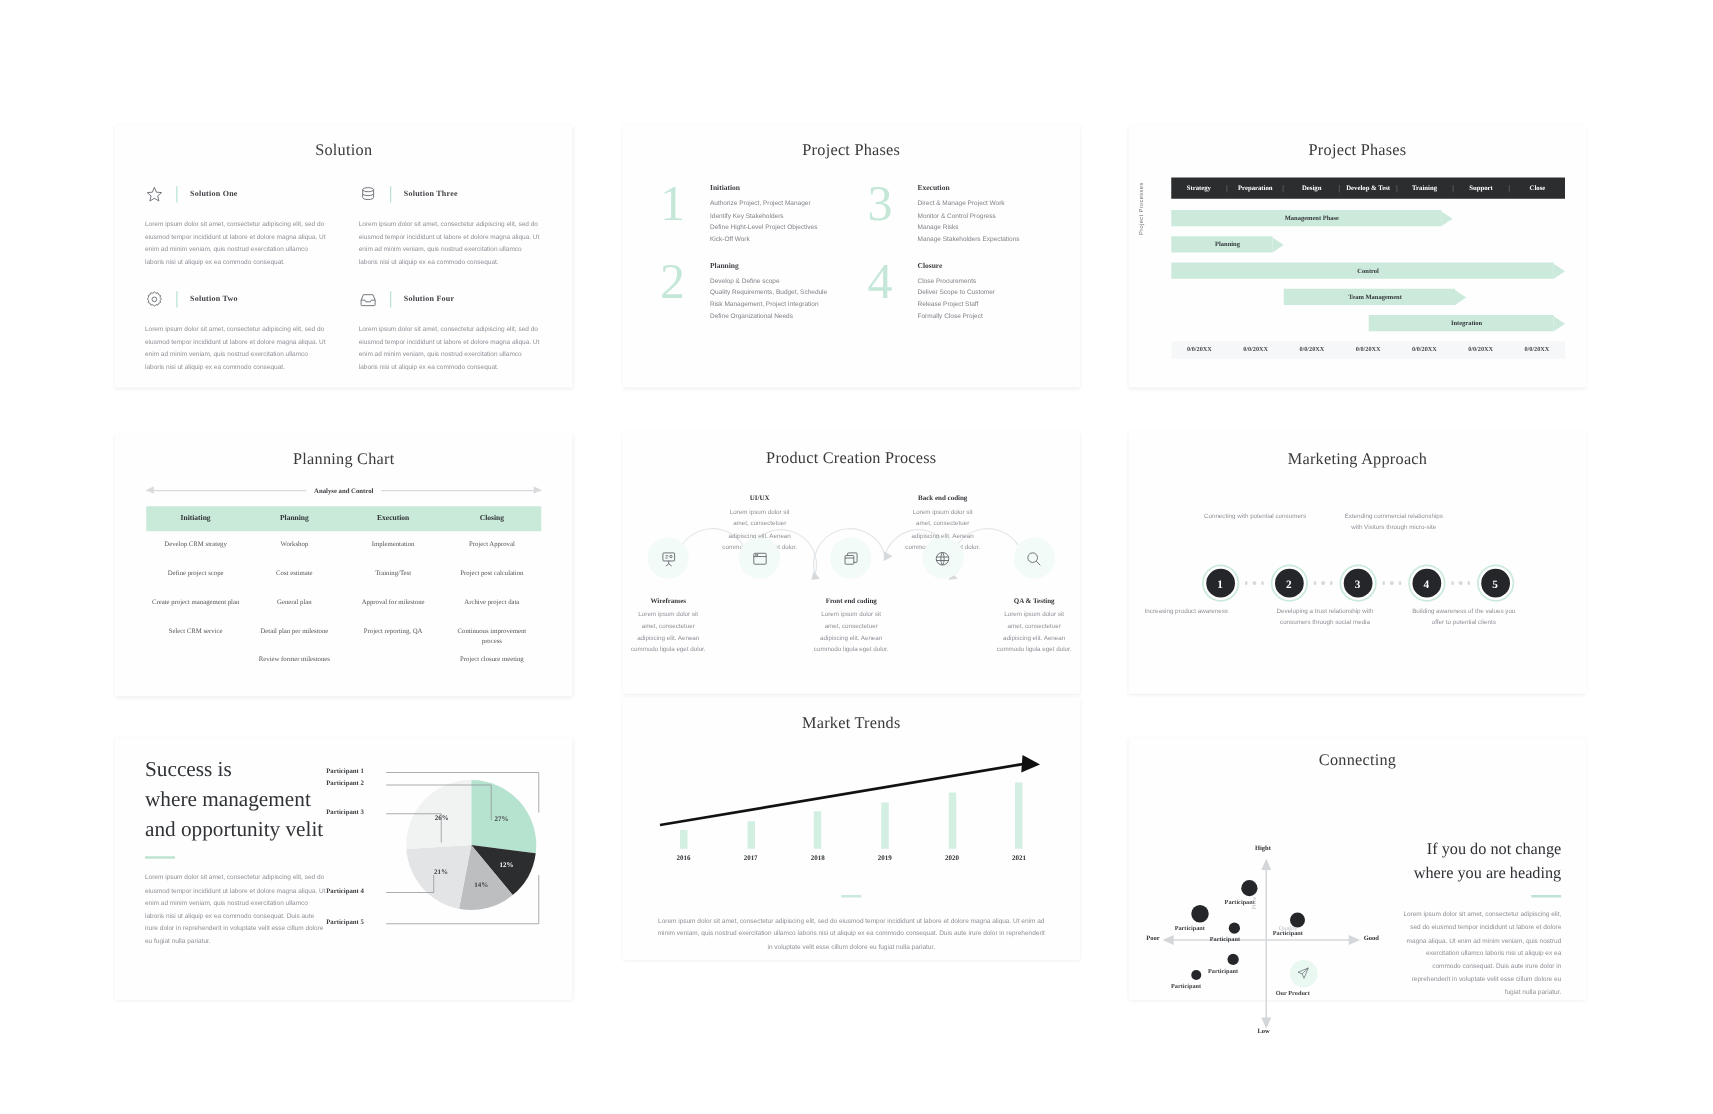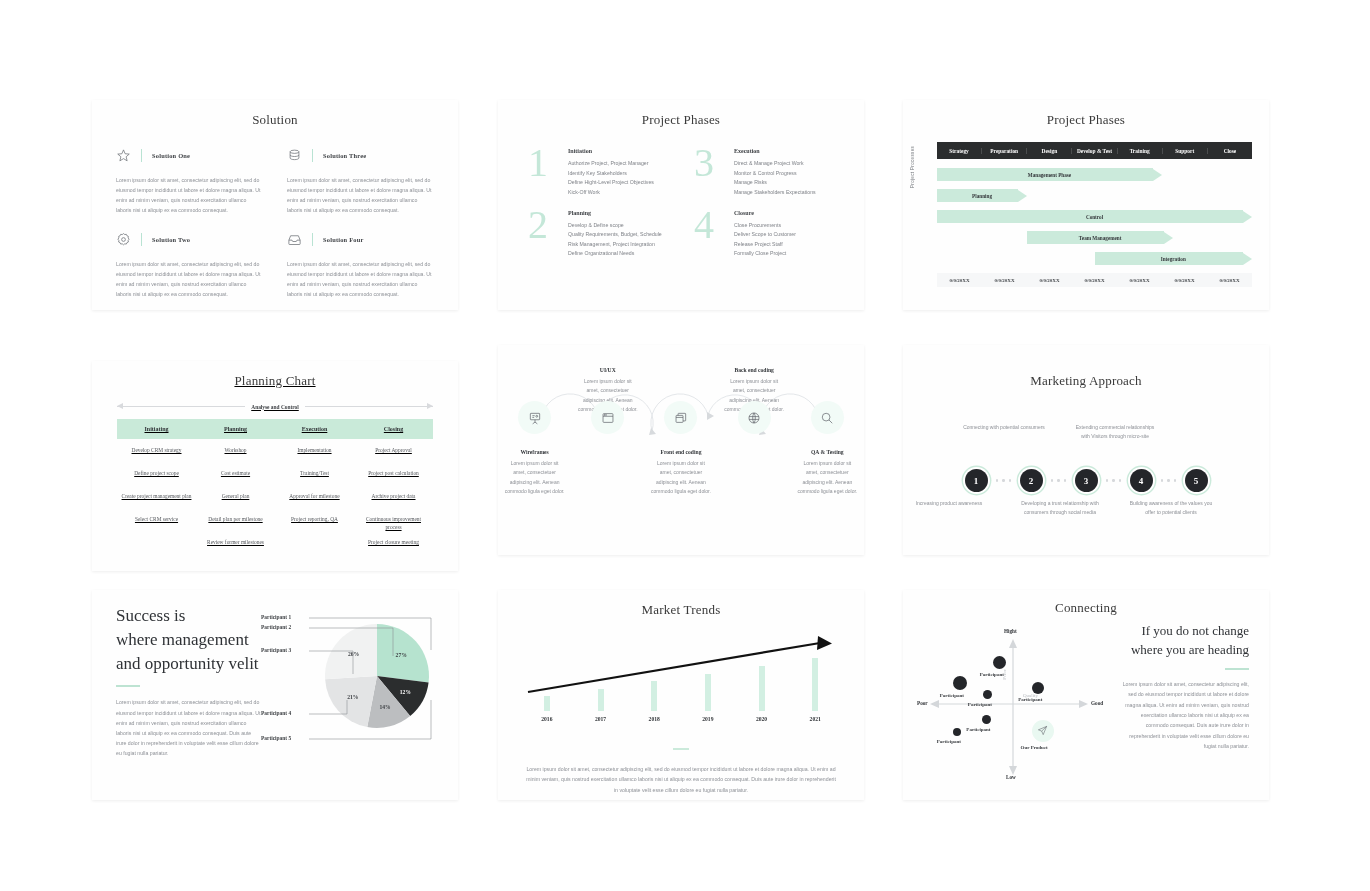--- a/index.html
+++ b/index.html
@@ -61,21 +61,21 @@
   .g-rows { position:relative; margin-left:17px; margin-top:9px; height:105px; }
   .g-bar { position:absolute; height:13px; display:flex; align-items:center; }
   .g-bar .body { height:100%; background:#cbeadb; flex:1; }
   .g-bar .tip { width:0; height:0; border-top:6.5px solid transparent; border-bottom:6.5px solid transparent; border-left:9px solid #cbeadb; }
   .g-bar span.lbl { position:absolute; width:100%; text-align:center; font-family:"Liberation Serif", serif; font-weight:700; font-size:5.2px; color:#33363a; }
   .g-ylabel { position:absolute; left:7px; top:60px; transform:rotate(-90deg); transform-origin:left top; font-size:4.6px; color:#6c7075; letter-spacing:.3px; }
   .g-dates { display:flex; margin-left:17px; background:#f6f7f8; height:14px; align-items:center; }
   .g-dates div { flex:1; text-align:center; font-family:"Liberation Serif", serif; font-weight:700; font-size:5px; color:#45484c; }
 
   
-  #card-planning { left:92px; top:361px; width:366px; height:210px;text-decoration:underline; }
+  #card-planning { left:92px; top:347px; width:366px; height:210px; }
   #card-planning .card-title { margin-top: 12px; }
   .pc-arrowrow { display:flex; align-items:center; margin: 14px 25px 0 25px; gap:6px; }
   .pc-arrow-l, .pc-arrow-r { flex:1; position:relative; height:7px; }
   .pc-line { position:absolute; top:3px; left:0; right:0; height:1px; background:#d8dadd; }
   .pc-tri-l { position:absolute; left:0; top:0; width:0; height:0; border-top:3.5px solid transparent; border-bottom:3.5px solid transparent; border-right:6px solid #d8dadd;}
   .pc-tri-r { position:absolute; right:0; top:0; width:0; height:0; border-top:3.5px solid transparent; border-bottom:3.5px solid transparent; border-left:6px solid #d8dadd;}
   .pc-arrowlbl { font-family:"Liberation Serif", serif; font-weight:700; font-size:5.4px; color:#3c3f43; white-space:nowrap; }
   .pc-table { margin: 9px 25px 0 25px; }
   .pc-hrow { display:flex; background:#c9ead9; height:20px; align-items:center; }
   .pc-hrow div { flex:1; text-align:center; font-family:"Liberation Serif", serif; font-weight:700; font-size:6px; color:#2f3236; }
@@ -93,55 +93,55 @@
   .pr-h { font-family:"Liberation Serif", serif; font-weight:700; font-size:5.6px; color:#33363a; margin-bottom:4px;}
   .pr-p { font-size:5px; color:#8d9096; line-height:1.85; }
   .pr-icons { position:absolute; top:56px; left:0; width:100%; display:flex; }
   .pr-ic { width:20%; display:flex; justify-content:center; }
   .pr-circle { width:33px; height:33px; border-radius:50%; background:#f2fbf7; display:flex; align-items:center; justify-content:center; color:#5e6268; }
   .pr-circle svg { width:14px; height:14px; }
   .pr-arcs { position:absolute; top:40px; left:0; width:100%; height:70px; pointer-events:none; }
 
   
   #card-marketing { left:903px; top:345px; width:366px; height:210px; }
-  #card-marketing .card-title { margin-top: 28px; }
+  #card-marketing .card-title { margin-top: 14px; }
   .ma-wrap { position:relative; height:170px; }
   .ma-row { position:absolute; top:80px; left:0; width:100%; display:flex; align-items:center; justify-content:center; gap:0; }
   .ma-node { width:23px; height:23px; border-radius:50%; background:#24262a; color:#fff; display:flex; align-items:center; justify-content:center; font-family:"Liberation Serif", serif; font-weight:700; font-size:9px; box-shadow:0 0 0 2px #ffffff, 0 0 0 3.4px #cbeadb; }
   .ma-dots { width:32px; display:flex; justify-content:center; gap:4px; }
   .ma-dots i { width:2.4px; height:2.4px; background:#d6d8db; border-radius:50%; display:block; }
   .ma-cap { position:absolute; width:88px; text-align:center; font-size:5px; color:#8d9096; line-height:1.85; }
 
   
   #card-share { left:92px; top:590px; width:366px; height:210px; }
   #card-share .card-title { margin-top: 12px; }
   .ms-grid { display:flex; padding: 14px 0 0 24px; }
   .ms-left { width:145px; }
   .ms-big { font-family:"Liberation Serif", serif; font-size:17px; line-height:1.42; color:#2f3236; font-weight:400; }
   .ms-rule { width:24px; height:2px; background:#bde3d2; margin:9px 0 10px 0; }
   .ms-right { position:relative; flex:1; height:145px; }
   .pie-svg { position:absolute; left:58px; top:10px; }
   .pie-lbl { position:absolute; font-family:"Liberation Serif", serif; font-weight:700; font-size:5.4px; color:#3c3f43; white-space:nowrap; }
   .pie-pct { font-family:"Liberation Serif", serif; font-weight:700; font-size:5.6px; }
 
   
-  #card-trends { left:498px; top:590px; width:366px; height:210px; }
+  #card-trends { left:498px; top:558px; width:366px; height:210px; }
   #card-trends .card-title { margin-top: 12px; }
   .mt-chart { position:relative; height:110px; margin: 12px 22px 0 22px; }
   .mt-bars { position:absolute; bottom:18px; left:0; width:100%; height:78px; display:flex; align-items:flex-end; }
   .mt-col { flex:1; display:flex; flex-direction:column; align-items:center; justify-content:flex-end; height:100%; }
   .mt-bar { width:6px; background:#d2efe2; }
   .mt-lbl { font-family:"Liberation Serif", serif; font-weight:700; font-size:5.6px; color:#2f3236; margin-top:5px; }
   .mt-note { text-align:center; font-size:5.2px; color:#8d9096; line-height:2.0; margin: 14px 28px 0 28px; }
   .mt-dash { width:16px; height:2px; background:#cbeadb; margin: 8px auto 0 auto;}
 
   
   #card-position { left:903px; top:590px; width:366px; height:210px; }
   #card-position .card-title { margin-top: 10px; }
-  .po-grid { display:flex; padding: 6px 20px 0 14px; }
+  .po-grid { display:flex; padding: 6px 20px 0 14px; margin-top: 48px; }
   .po-plot { position:relative; width:190px; height:160px; }
   .po-dot { position:absolute; background:#24262a; border-radius:50%; }
   .po-dlbl { position:absolute; font-family:"Liberation Serif", serif; font-weight:700; font-size:5px; color:#3c3f43; white-space:nowrap; }
   .po-axlbl { position:absolute; font-family:"Liberation Serif", serif; font-weight:700; font-size:5.2px; color:#2f3236; }
   .po-axin { position:absolute; font-family:"Liberation Serif", serif; font-size:5px; color:#b9bcc0; }
   .po-right { flex:1; padding-left:10px; }
   .po-big { font-family:"Liberation Serif", serif; font-size:13px; line-height:1.45; color:#2f3236; text-align:right; }
   .po-rule { width:24px; height:2px; background:#bde3d2; margin:8px 0 9px auto; }
   .po-p { font-size:5.2px; color:#8d9096; line-height:2.0; text-align:right; }
   .po-prod { position:absolute; width:22px; height:22px; border-radius:50%; background:#e9f8f1; display:flex; align-items:center; justify-content:center; color:#5e6268; }
@@ -357,20 +357,21 @@
             <div></div>
             <div>Review former milestones</div>
             <div></div>
             <div>Project closure meeting</div>
           </div>
         </div>
     </div>
   </div>
 
   <div class="card" id="card-product">
+    <div class="card-title">Product Creation Process</div>
     <div class="pr-wrap">
       <svg class="pr-arcs" viewBox="0 0 366 70" preserveAspectRatio="none">
         <g fill="none" stroke="#e4e7ea" stroke-width="1">
           <path d="M44,46 A28,28 0 0 1 100,30"></path>
           <path d="M100,30 A28,28 0 0 1 154,46"></path>
           <path d="M154,46 A28,28 0 0 1 210,30"></path>
           <path d="M210,30 A28,28 0 0 1 264,46"></path>
           <path d="M264,46 A28,28 0 0 1 320,30"></path>
         </g>
         <g fill="#d7dadd">

